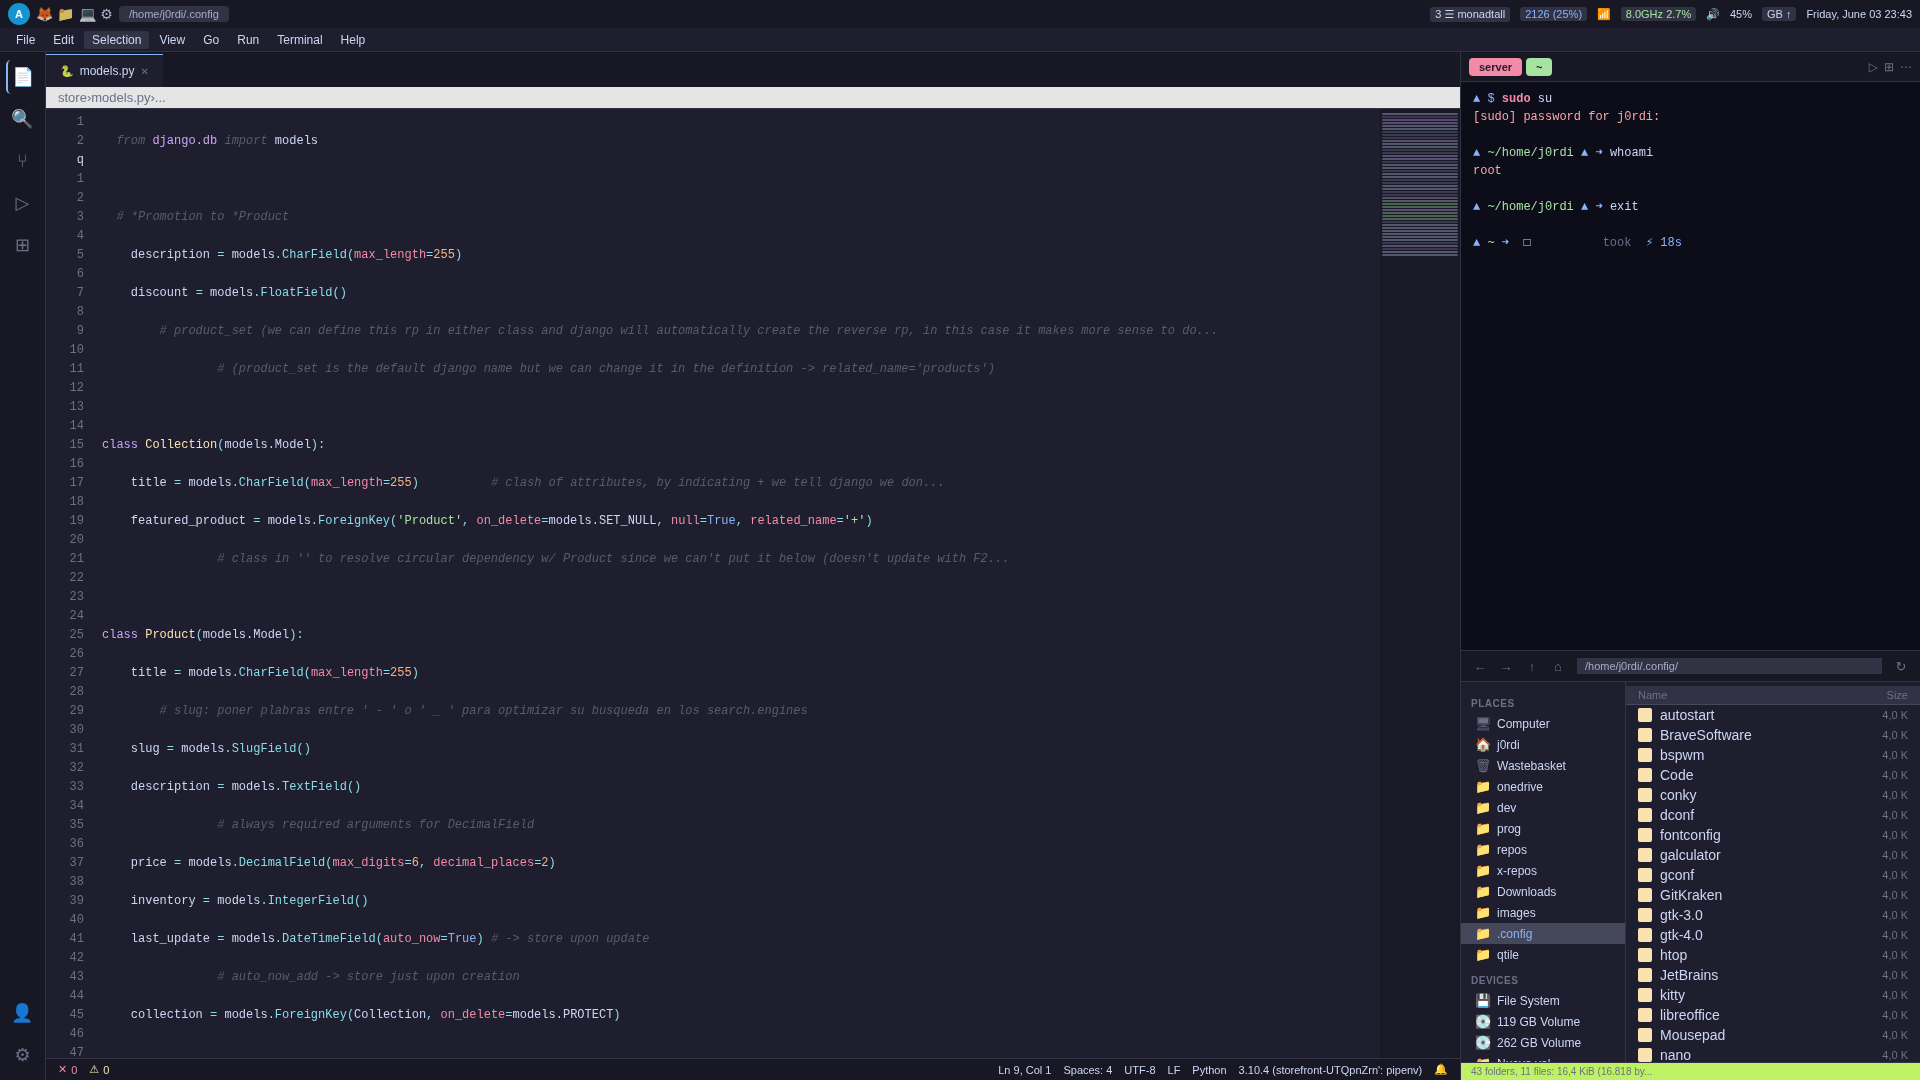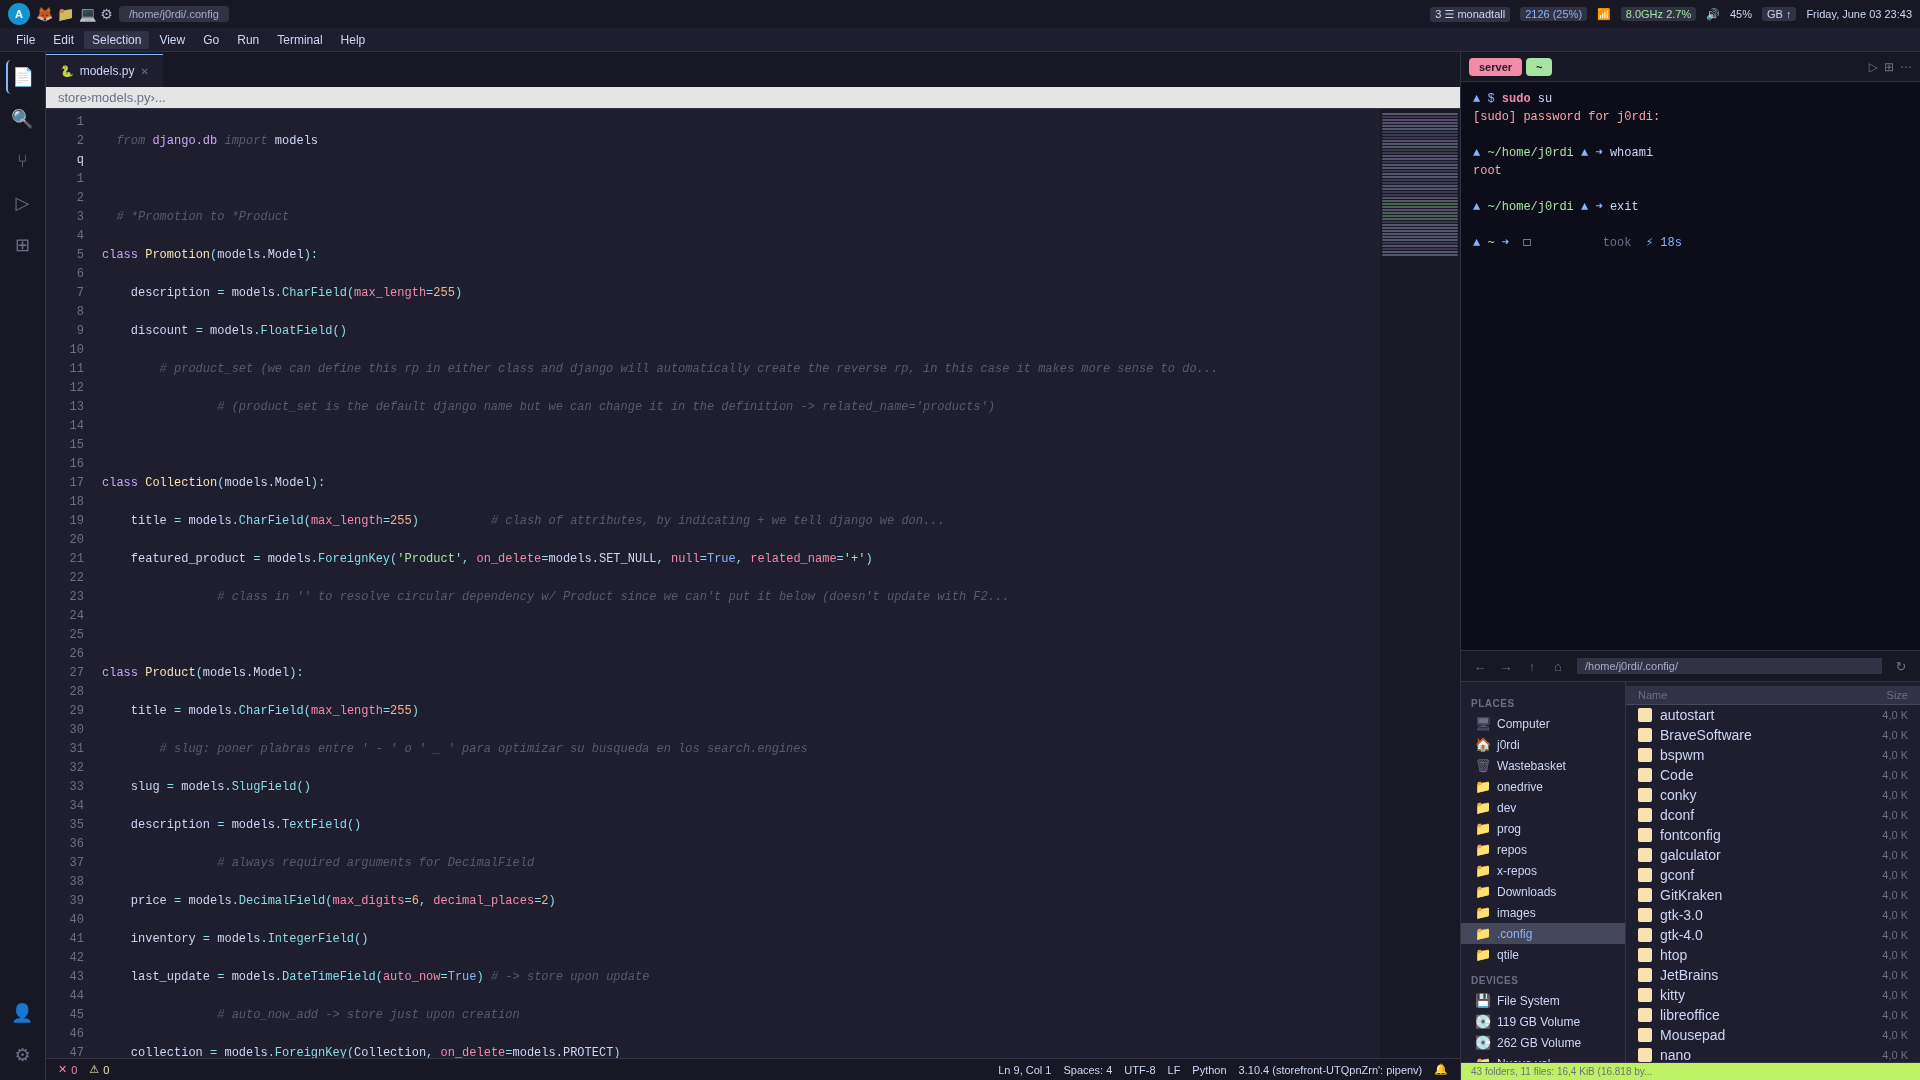--- a/index.html
+++ b/index.html
@@ -242,21 +242,20 @@
         <div class="ln">44</div>
         <div class="ln">45</div>
         <div class="ln">46</div>
         <div class="ln">47</div>
 
       </div>
       <div id="code-content">
 <div class="code-line"><span class="comment">  from </span><span class="kw">django.db</span><span class="comment"> import </span><span class="var">models</span></div>
 <div class="code-line"></div>
 <div class="code-line"><span class="comment">  # *Promotion to *Product</span></div>
-<div class="code-line"><span class="kw">class </span><span class="cls">Promotion</span><span class="punc">(</span><span class="var">models.Model</span><span class="punc">):</span></div>
 <div class="code-line">    <span class="var">description</span> <span class="punc">=</span> <span class="var">models</span><span class="punc">.</span><span class="fn">CharField</span><span class="punc">(</span><span class="param">max_length</span><span class="punc">=</span><span class="num">255</span><span class="punc">)</span></div>
 <div class="code-line">    <span class="var">discount</span> <span class="punc">=</span> <span class="var">models</span><span class="punc">.</span><span class="fn">FloatField</span><span class="punc">()</span></div>
 <div class="code-line">    <span class="comment">    # product_set (we can define this rp in either class and django will automatically create the reverse rp, in this case it makes more sense to do...</span></div>
 <div class="code-line">            <span class="comment">    # (product_set is the default django name but we can change it in the definition -&gt; related_name='products')</span></div>
 <div class="code-line"></div>
 <div class="code-line"><span class="kw">class </span><span class="cls">Collection</span><span class="punc">(</span><span class="var">models.Model</span><span class="punc">):</span></div>
 <div class="code-line">    <span class="var">title</span> <span class="punc">=</span> <span class="var">models</span><span class="punc">.</span><span class="fn">CharField</span><span class="punc">(</span><span class="param">max_length</span><span class="punc">=</span><span class="num">255</span><span class="punc">)</span>          <span class="comment"># clash of attributes, by indicating + we tell django we don...</span></div>
 <div class="code-line">    <span class="var">featured_product</span> <span class="punc">=</span> <span class="var">models</span><span class="punc">.</span><span class="fn">ForeignKey</span><span class="punc">(</span><span class="str">'Product'</span><span class="punc">,</span> <span class="param">on_delete</span><span class="punc">=</span><span class="var">models.SET_NULL</span><span class="punc">,</span> <span class="param">null</span><span class="punc">=</span><span class="kw2">True</span><span class="punc">,</span> <span class="param">related_name</span><span class="punc">=</span><span class="str">'+'</span><span class="punc">)</span></div>
 <div class="code-line">            <span class="comment">    # class in '' to resolve circular dependency w/ Product since we can't put it below (doesn't update with F2...</span></div>
 <div class="code-line"></div>

